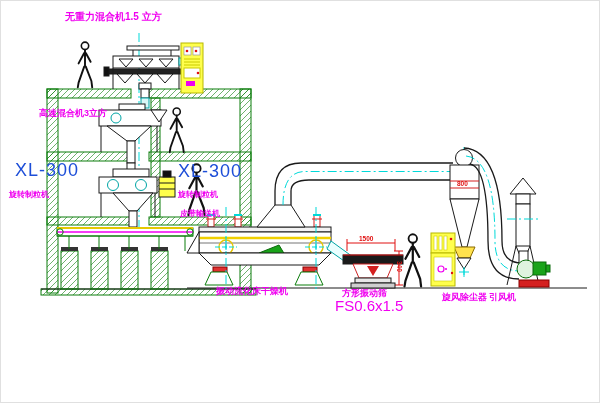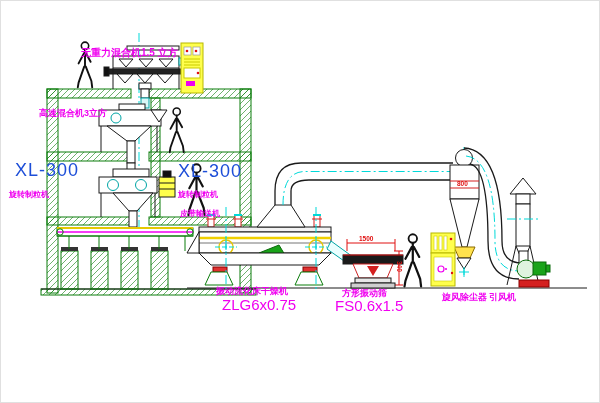--- a/index.html
+++ b/index.html
@@ -293,34 +293,33 @@
   </g>
   <g transform="translate(182,162) scale(0.9)">
     <use href="#person"></use>
   </g>
   <g transform="translate(398,232) scale(0.92)">
     <use href="#person"></use>
   </g>
 </svg>
 
 
-<div class="lbl mag-s" style="left:80px;top:11px;font-size:10px;margin-top:36px;">无重力混合机1.5 立方</div>
+<div class="lbl mag-s" style="left:64px;top:11px;font-size:10px;">无重力混合机1.5 立方</div>
 
 <div class="lbl mag-s" style="left:38px;top:108px;">高速混合机3立方</div>
 
 <div class="lbl mag-model" style="left:14px;top:160px;">XL-300</div>
 <div class="lbl mag-xs" style="left:8px;top:190px;">旋转制粒机</div>
 
 <div class="lbl mag-model" style="left:177px;top:161px;">XL-300</div>
 <div class="lbl mag-xs" style="left:177px;top:190px;">旋转制粒机</div>
 
 <div class="lbl mag-xs" style="left:151px;top:209px;padding-left:28px;">皮带输送机</div>
 
 <div class="lbl mag-s" style="left:215px;top:286px;">振动流化床干燥机</div>
-<div class="lbl mag-model-sm" style="left:221px;top:296px;">ZLG6x0.75</div>
 
 <div class="lbl mag-s" style="left:341px;top:288px;">方形振动筛</div>
 <div class="lbl mag-model-sm" style="left:334px;top:297px;">FS0.6x1.5</div>
 
 <div class="lbl mag-s" style="left:441px;top:292px;">旋风除尘器</div>
 
 <div class="lbl mag-s" style="left:488px;top:292px;">引风机</div>
 
 <div class="lbl dim" style="left:358px;top:235px;">1500</div>
 <div class="lbl dim dim-v" style="left:401px;top:260px;">340</div>

